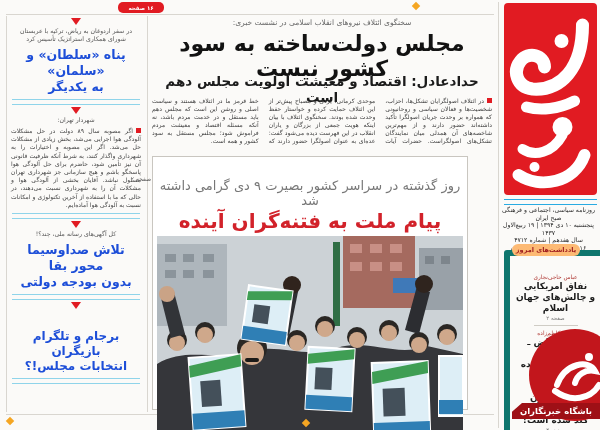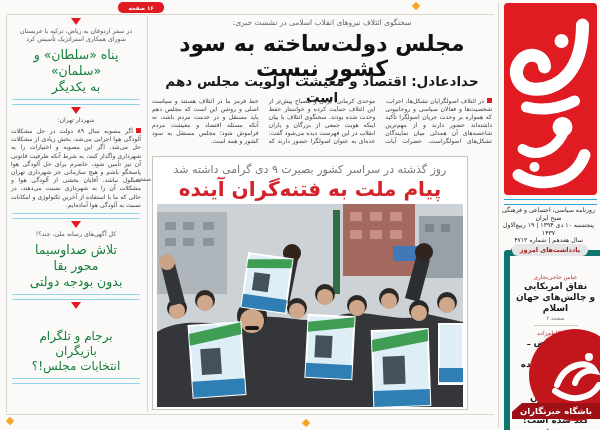--- a/index.html
+++ b/index.html
@@ -10,56 +10,56 @@
   .badge16{position:absolute;left:118px;top:2px;width:46px;height:11px;background:#e11b22;
            border-radius:5px;color:#fff;font-size:5.5px;font-weight:bold;
            display:flex;align-items:center;justify-content:center;}
   
   .logo-box{position:absolute;left:504px;top:3px;width:93px;height:192px;background:#e11b22;border-radius:4px;}
   .blue-rule{position:absolute;left:504px;top:199px;width:93px;height:4px;
              border-top:1px solid #29abe2;border-bottom:1px solid #29abe2;}
   .info{position:absolute;left:500px;top:206px;width:97px;text-align:center;color:#2a2a2a;
         font-size:6.2px;line-height:7.6px;}
   .notes-box{position:absolute;left:504px;top:250px;width:91px;height:179px;border:6px solid #0f766e;border-radius:3px;}
-  .notes-tab{position:absolute;left:512px;top:244px;width:76px;height:12px;background:#e5e5e5;border-radius:6px;
+  .notes-tab{position:absolute;left:512px;top:244px;width:68px;height:12px;background:#fdba74;border-radius:6px;
              color:#9e1b1e;font-size:6.5px;font-weight:bold;display:flex;align-items:center;justify-content:center;z-index:2;}
   .note{width:83px;margin:0 auto;text-align:center;}
   .note .author{font-size:5.8px;color:#b03a36;margin-top:4px;}
   .note .ntitle{font-size:9px;font-weight:bold;color:#1d1d1d;line-height:11px;white-space:pre-line;margin-top:1px;}
   .note .npage{font-size:5.4px;color:#777;margin-top:1px;}
   .note-sep{width:44px;height:1px;background:#cfccc5;margin:4px auto 0;}
   .wm-circle{position:absolute;left:529px;top:329px;width:92px;height:92px;border-radius:50%;
              background:#c2161c;z-index:3;display:flex;align-items:center;justify-content:center;}
   .wm-ribbon{position:absolute;left:512px;top:403px;width:88px;height:16px;background:#9e1016;z-index:4;
              color:#fff;font-size:8.5px;font-weight:bold;display:flex;align-items:center;justify-content:center;
              clip-path:polygon(10px 0,100% 0,100% 100%,0 100%,0 55%);}
   
   .sidebar{position:absolute;left:10px;top:16px;width:132px;text-align:center;}
   .tri{width:0;height:0;border-left:5px solid transparent;border-right:5px solid transparent;
        border-top:7px solid #e11b22;margin:2px auto;}
   .rule2{height:4px;border-top:1px solid #8fd4ea;border-bottom:1px solid #8fd4ea;margin:4px 2px 0;}
   .kick{font-size:6.2px;color:#555;line-height:8px;white-space:pre-line;margin-top:2px;}
-  .sb-h1{font-size:12.5px;font-weight:normal;color:#15803d;line-height:16px;white-space:pre-line;margin:4px 0;}
+  .sb-h1{font-size:12.5px;font-weight:bold;color:#1d4ed8;line-height:16px;white-space:pre-line;margin:4px 0;}
   .sb-h2{font-size:14px;font-weight:bold;color:#101010;line-height:19px;white-space:pre-line;margin:3px 0;}
   .sb-body{font-size:6.1px;color:#444;line-height:8.2px;text-align:justify;margin:3px 1px 0;}
   .sb-body::before{content:"";display:inline-block;width:5px;height:5px;background:#e11b22;margin-left:3px;}
   
   .lead-kick{position:absolute;left:152px;top:18px;width:340px;text-align:center;font-size:7.5px;color:#666;}
   .lead-hl{position:absolute;left:148px;top:31px;width:348px;text-align:center;font-size:22px;
            font-weight:bold;color:#121212;letter-spacing:-0.5px;}
   .lead-sub{position:absolute;left:152px;top:73px;width:340px;text-align:center;font-size:13.5px;
             font-weight:bold;color:#1b1b1b;}
   .lead-body{position:absolute;left:152px;top:97px;width:340px;height:56px;overflow:hidden;
              column-count:3;column-gap:10px;font-size:6.1px;line-height:8.1px;color:#3f3f3f;text-align:justify;}
   .lead-body::before{content:"";display:inline-block;width:5px;height:5px;background:#e11b22;margin-left:3px;}
   .page-ref{position:absolute;left:124px;top:175px;width:34px;text-align:center;font-size:6px;color:#555;}
   
   .photo-box{position:absolute;left:152px;top:156px;width:314px;height:252px;border:1px solid #c9c6c0;
              background:#fff;text-align:center;}
-  .p-kick{font-size:11px;color:#777;margin-top:6px;}
+  .p-kick{font-size:13px;color:#777;margin-top:21px;}
   .p-hl{font-size:20px;font-weight:bold;color:#d2222a;margin-top:1px;}
   .p-img{display:block;margin:3px auto 0;}
   
   .sparkle{position:absolute;width:6px;height:6px;background:#f5a623;transform:rotate(45deg);z-index:5;}
   .vline{position:absolute;width:1px;background:#d9d6d0;}
 </style>
 </head>
 <body>
 
 <div id="page">

